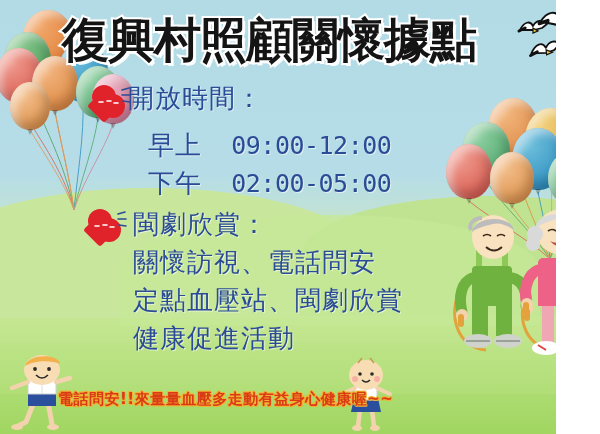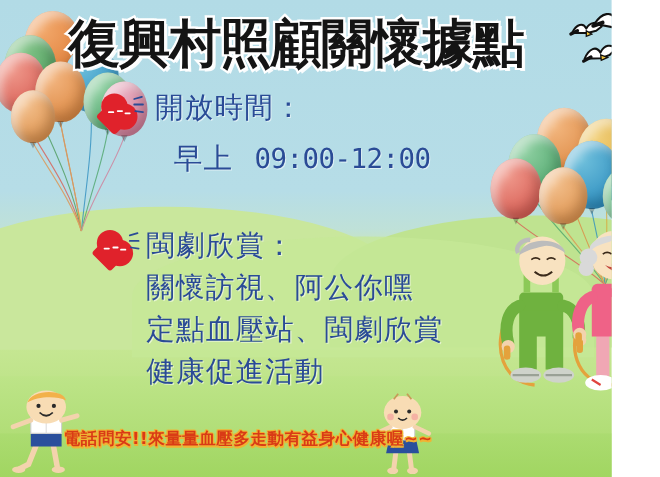--- a/index.html
+++ b/index.html
@@ -75,22 +75,22 @@
   
   .copy{
     position:absolute;
     color:#2a4b96;
     font-family:"DejaVu Sans","Liberation Sans",sans-serif;
     font-size:26px;line-height:1;white-space:nowrap;
     letter-spacing:1px;
     text-shadow:1px 1px 0 rgba(255,255,255,.55);
     z-index:20;
   }
-  #hours-title{left:141px;top:85px;}
-  #hours-am{left:148px;top:132px;text-align:center;}
+  #hours-title{left:128px;top:85px;}
+  #hours-am{left:148px;top:132px;}
   #hours-pm{left:148px;top:170px;}
   #svc-title{left:133px;top:211px;}
   #svc-1{left:133px;top:249px;}
   #svc-2{left:133px;top:287px;}
   #svc-3{left:133px;top:325px;}
 
   .hline{display:inline-block;}
   .hline .lbl{display:inline-block;width:74px;}
   .hline .num{font-family:"DejaVu Sans Mono","Liberation Mono",monospace;font-size:25px;letter-spacing:-.5px;}
 
@@ -231,23 +231,29 @@
 
   <div class="copy" id="hours-title">開放時間：</div>
 
   <div class="copy" id="hours-am">
     <span class="hline">
       <span class="lbl">早上</span>
       <span class="num">09:00-12:00</span>
     </span>
   </div>
 
+  <div class="copy" id="hours-pm">
+    <span class="hline">
+      <span class="lbl">下午</span>
+      <span class="num">02:00-05:00</span>
+    </span>
+  </div>
 
   <div class="copy" id="svc-title">閩劇欣賞：</div>
-  <div class="copy" id="svc-1">關懷訪視、阿公你嘿</div>
+  <div class="copy" id="svc-1">關懷訪視、電話問安</div>
   <div class="copy" id="svc-3">健康促進活動</div>
   <div class="copy" id="svc-2">定點血壓站、閩劇欣賞</div>
 
   <div class="person" style="left:452px;top:216px;z-index:18;">
     <svg width="86" height="160" viewBox="0 0 86 160">
 
       <path d="M10 70 C-6 100 6 132 34 134" fill="none" stroke="#e4a23c" stroke-width="3"></path>
 
       <path d="M20 58 h40 v62 h-16 v-30 h-8 v30 h-16 z" fill="#6fb23f"></path>
       <rect x="20" y="50" width="40" height="16" rx="4" fill="#6fb23f"></rect>

